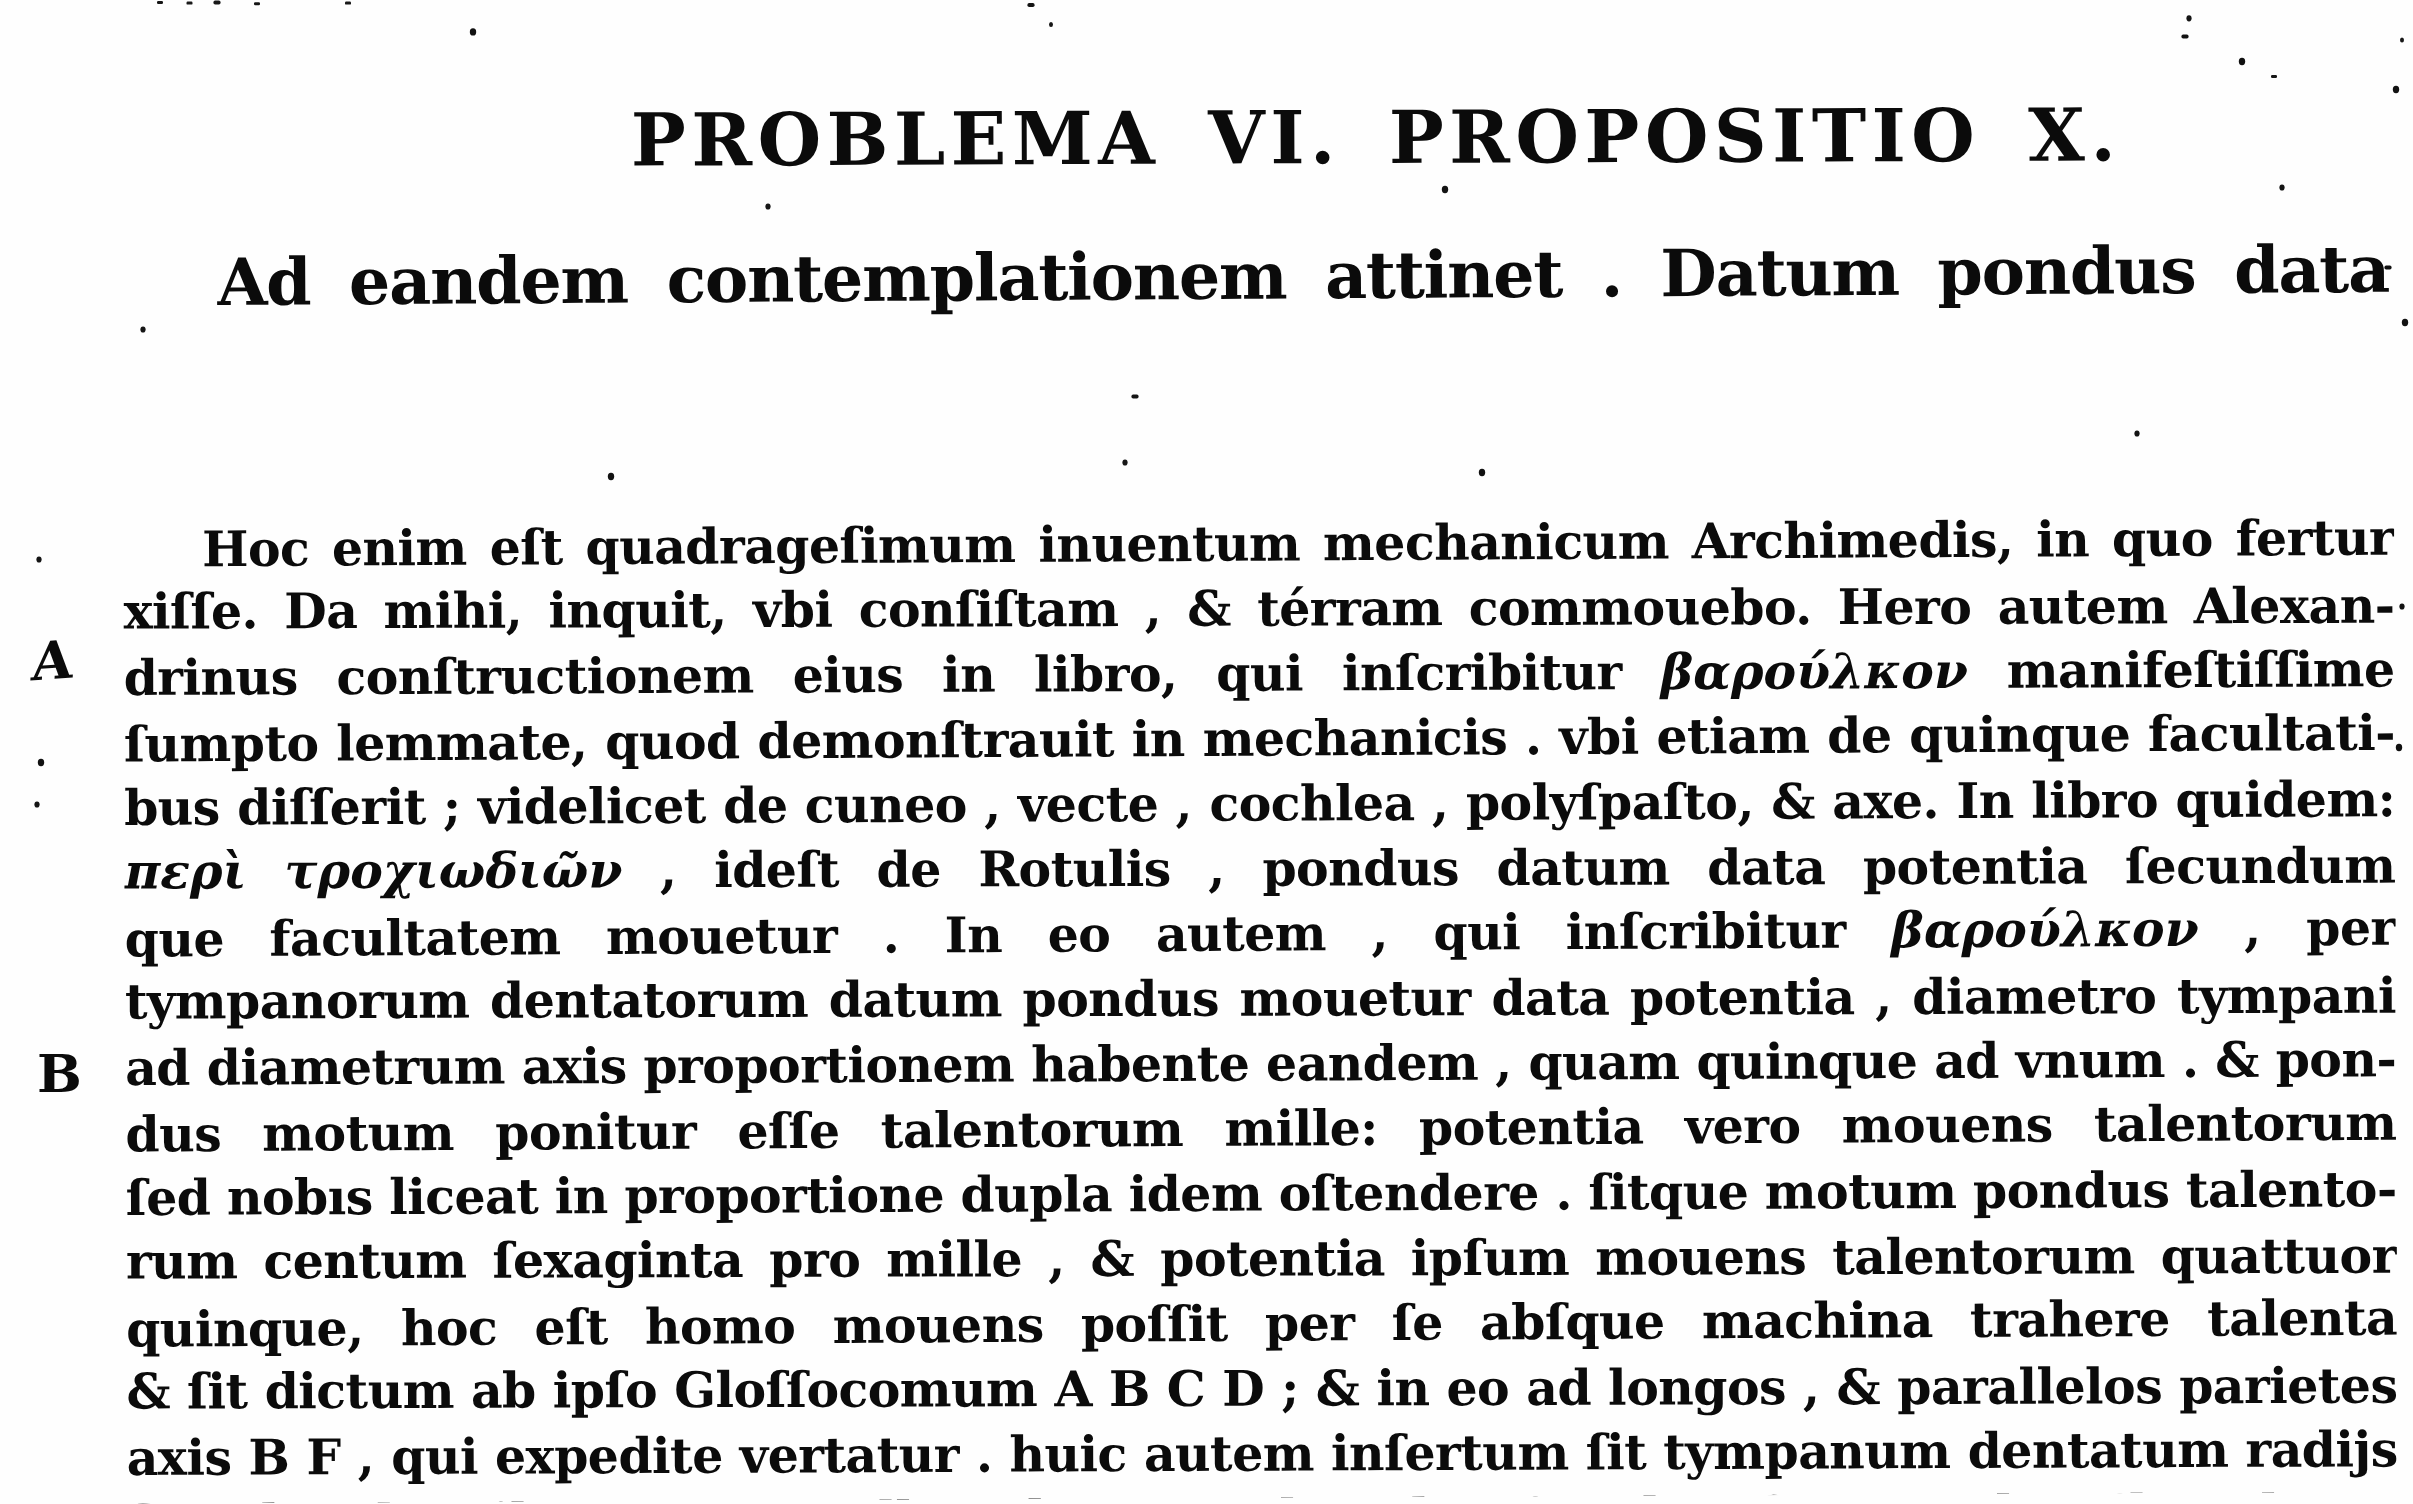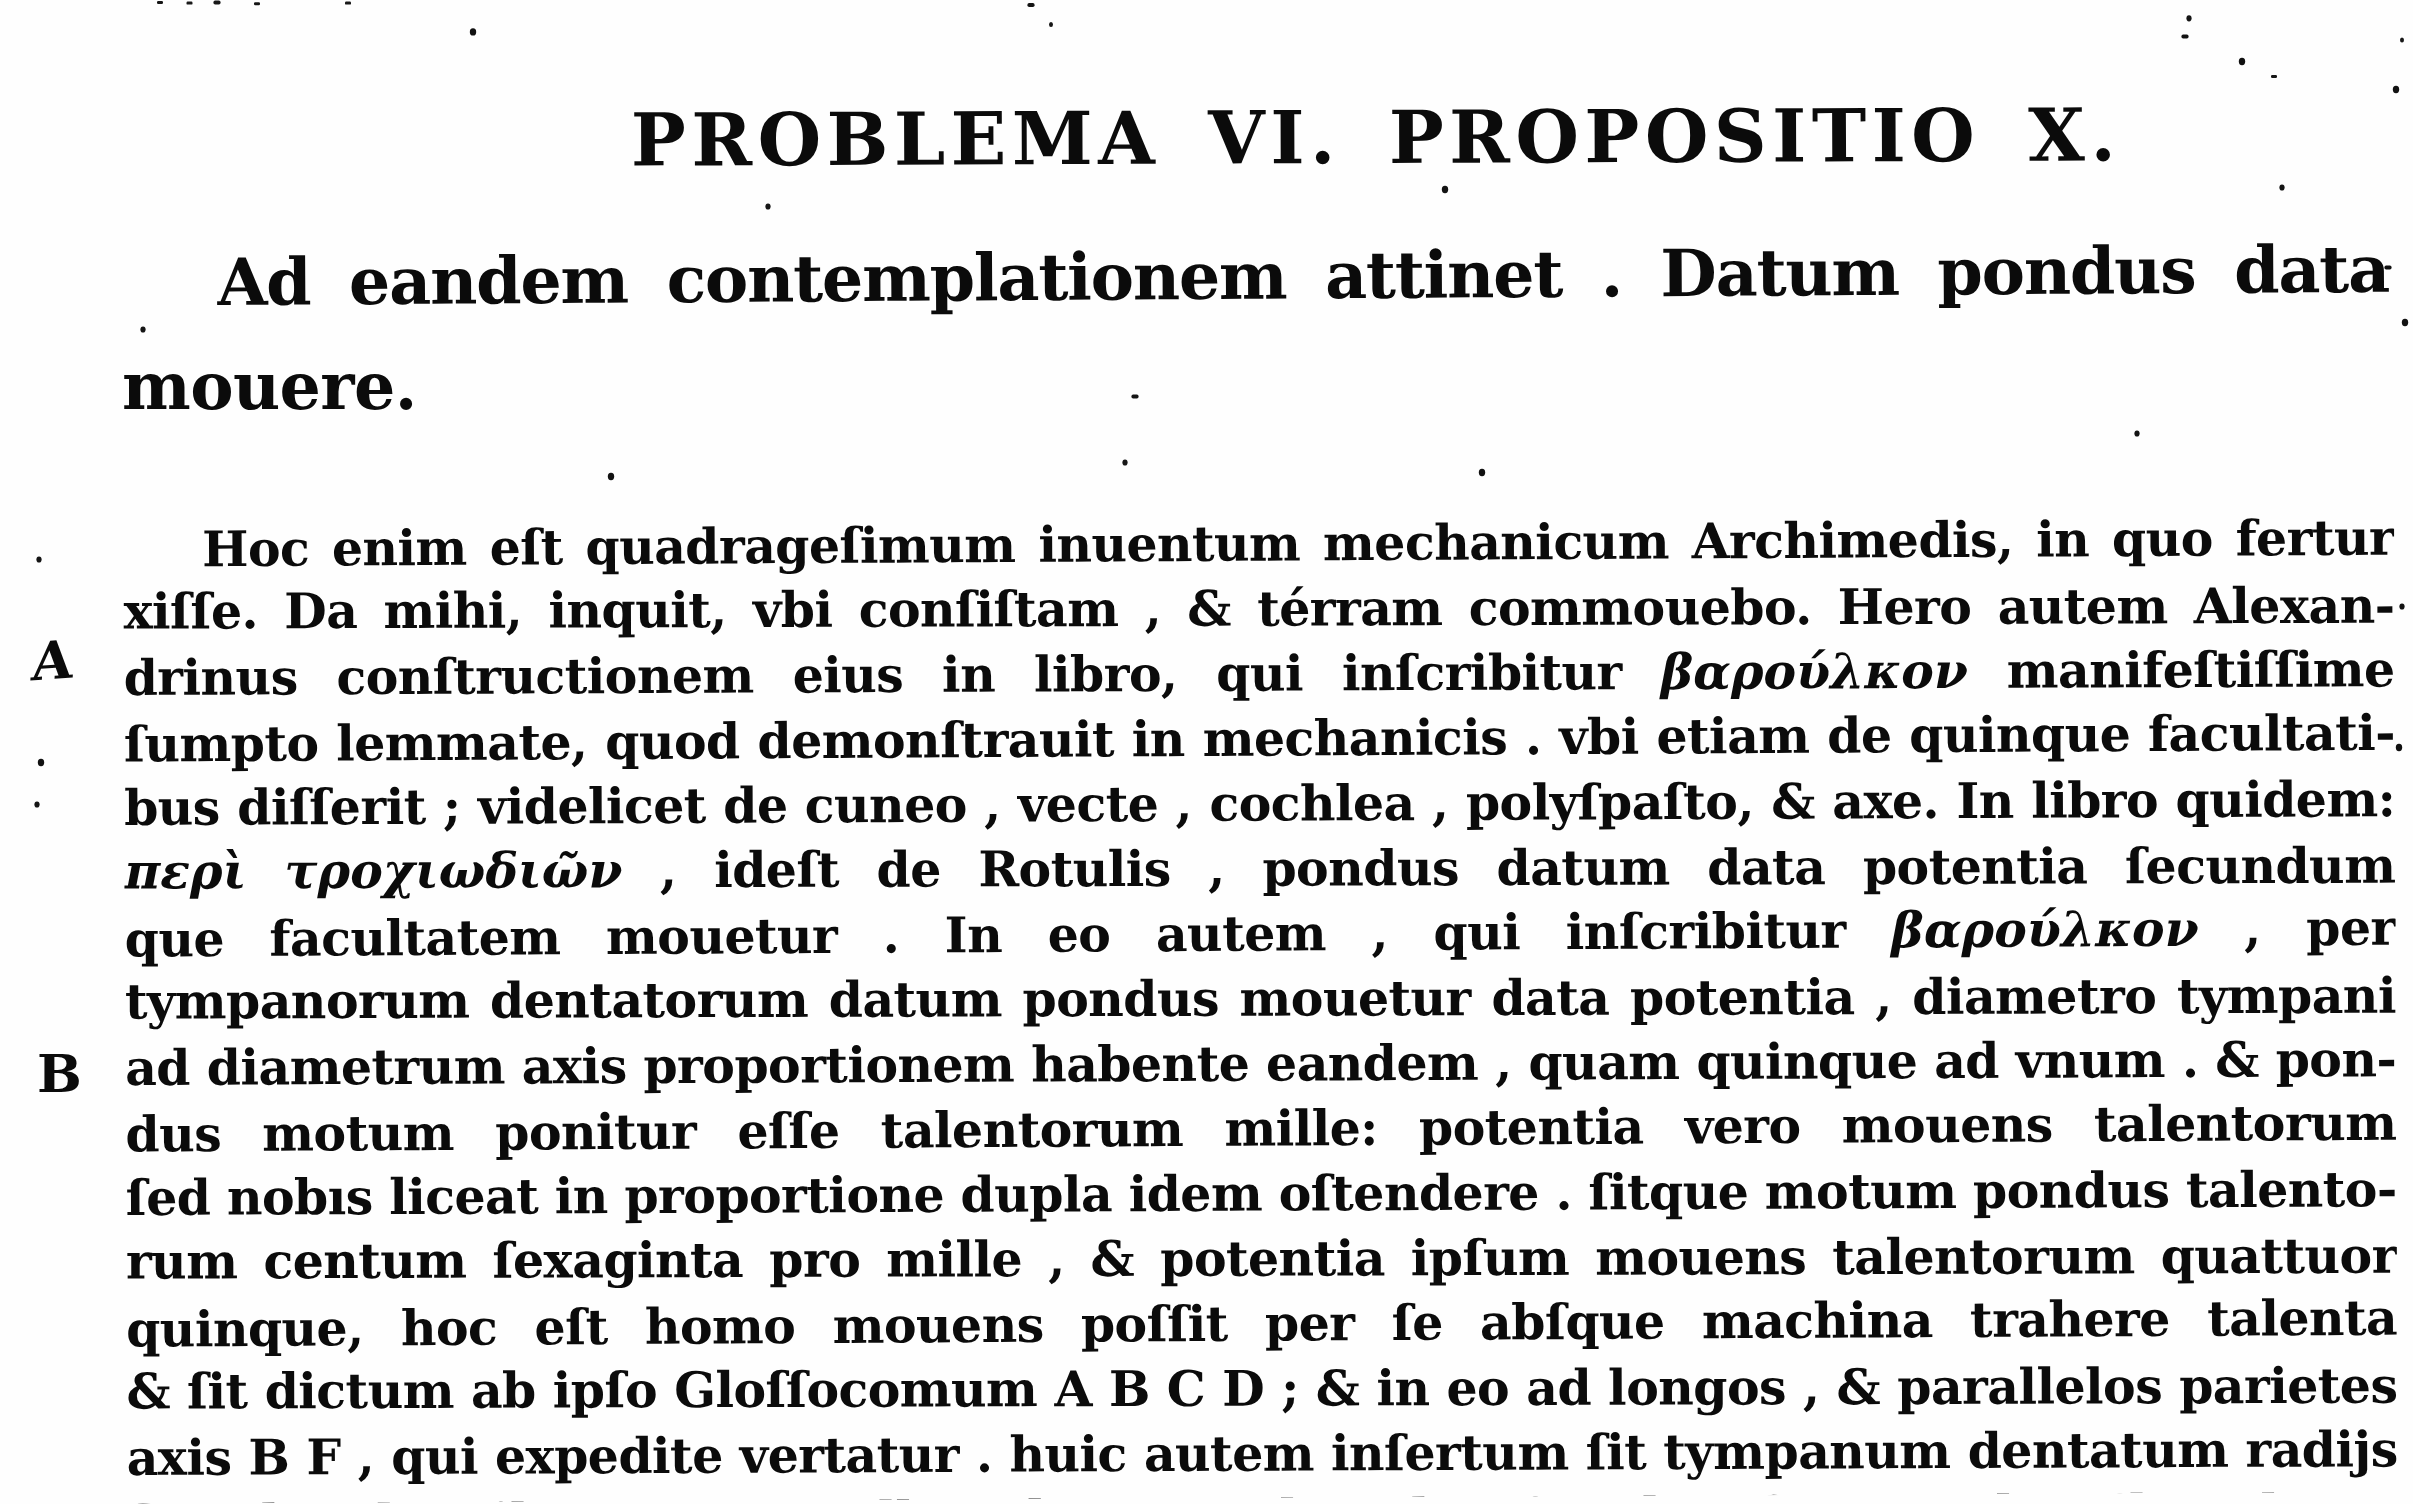--- a/index.html
+++ b/index.html
@@ -72,21 +72,20 @@
 <body>
 
 <div id="page">
 
   <div class="speck" id="noise1"></div>
   <div class="speck" id="noise2"></div>
 
   <div id="title">PROBLEMA VI. PROPOSITIO X.</div>
 
   <div id="prop1">Ad eandem contemplationem attinet . Datum pondus data potentia</div>
-  <div id="prop2">mouere.</div>
 
   <div id="marginA" class="marginletter">A</div>
   <div id="marginB" class="marginletter">B</div>
 
   <div id="bodycol">
     <div class="bl"><span>Hoc enim eſt quadrageſimum inuentum mechanicum Archimedis, in quo fertur di-</span></div>
     <div class="bl"><span>xiſſe. Da mihi, inquit, vbi conſiſtam , &amp; térram commouebo.  Hero autem Alexan-</span></div>
     <div class="bl"><span>drinus conſtructionem eius in libro, qui inſcribitur </span><span class="gk">βαρούλκον</span><span> manifeſtiſſime explicauit ;</span></div>
     <div class="bl"><span>ſumpto lemmate, quod demonſtrauit in mechanicis .  vbi etiam de quinque facultati-</span></div>
     <div class="bl"><span>bus diſſerit ; videlicet de cuneo , vecte , cochlea , polyſpaſto, &amp; axe.  In libro quidem:</span></div>

